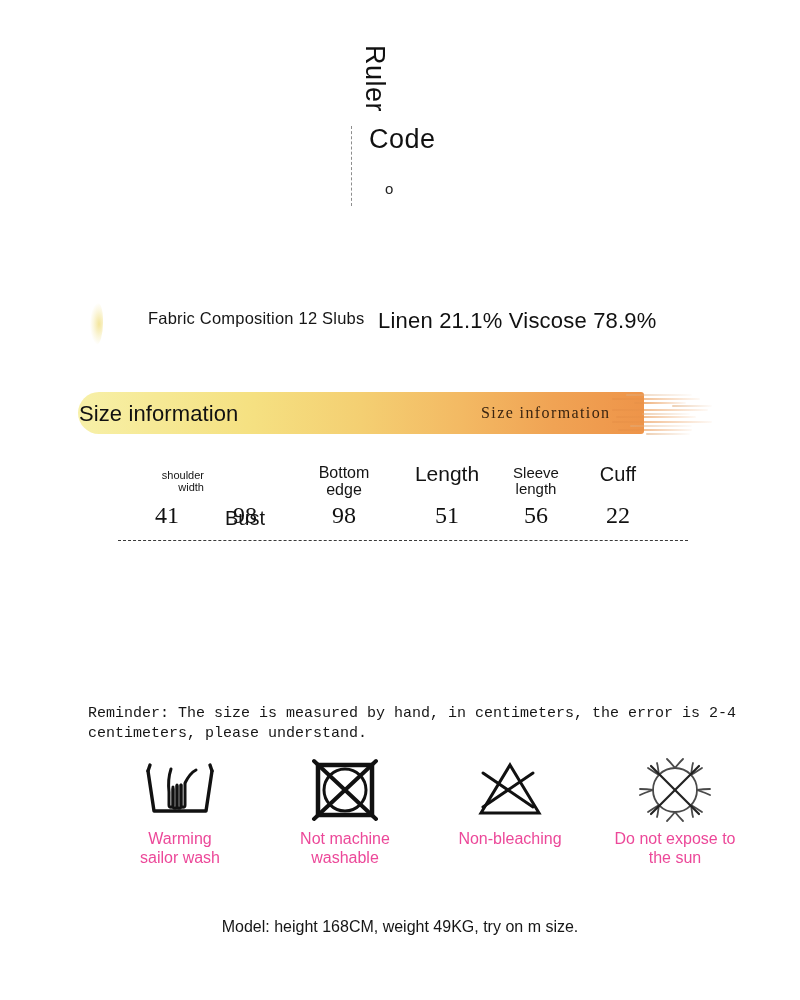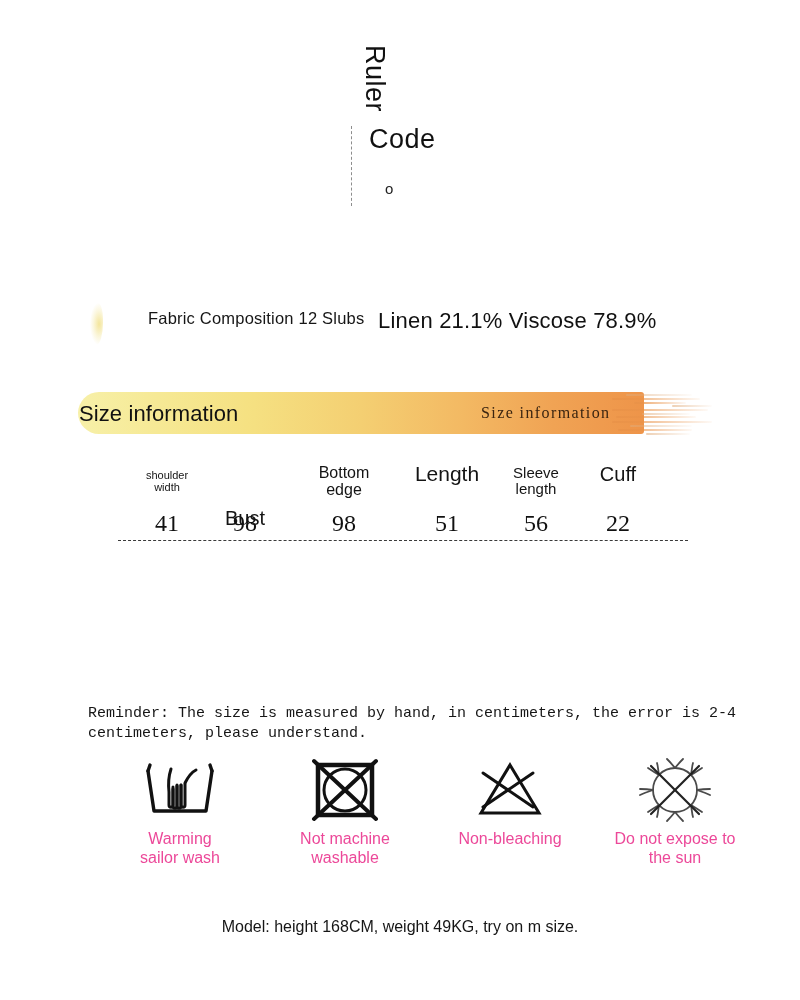--- a/index.html
+++ b/index.html
@@ -136,21 +136,21 @@
     top: 0;
     text-align: center;
   }
   .measure-head {
     color: #141414;
     line-height: 1.08;
     white-space: pre-line;
   }
   .measure-val {
     position: absolute;
-    top: 50px;
+    top: 42px;
     width: 100%;
     text-align: center;
     font-family: "Liberation Serif", serif;
     font-size: 24px;
     color: #111;
   }
   #measure-dashed-rule {
     left: 118px;
     top: 540px;
     width: 570px;
@@ -229,21 +229,21 @@
     <div class="streak thin faint" style="left: 30px; top: 23px; width: 48px;"></div>
     <div class="streak thin" style="left: 4px; top: 26px; width: 80px;"></div>
     <div class="streak" style="left: 0px; top: 31px; width: 100px;"></div>
     <div class="streak thin faint" style="left: 18px; top: 35px; width: 62px;"></div>
     <div class="streak thin" style="left: 6px; top: 39px; width: 74px;"></div>
     <div class="streak thin faint" style="left: 34px; top: 43px; width: 44px;"></div>
   </div>
 
 <div class="abs" id="measure-table">
     <div class="measure-col" style="left: 20px; width: 74px;">
-      <div class="measure-head" style="font-size: 11px; padding-top: 10px;">shoulder
+      <div class="measure-head" style="font-size: 11px; padding-top: 10px; text-align: right;">shoulder
 width</div>
       <div class="measure-val">41</div>
     </div>
     <div class="measure-col" style="left: 97px; width: 76px;">
       <div class="measure-head" style="font-size: 20px; padding-top: 4px; margin-top: 44px;">Bust</div>
       <div class="measure-val">98</div>
     </div>
     <div class="measure-col" style="left: 192px; width: 84px;">
       <div class="measure-head" style="font-size: 16px; padding-top: 4px;">Bottom
 edge</div>

